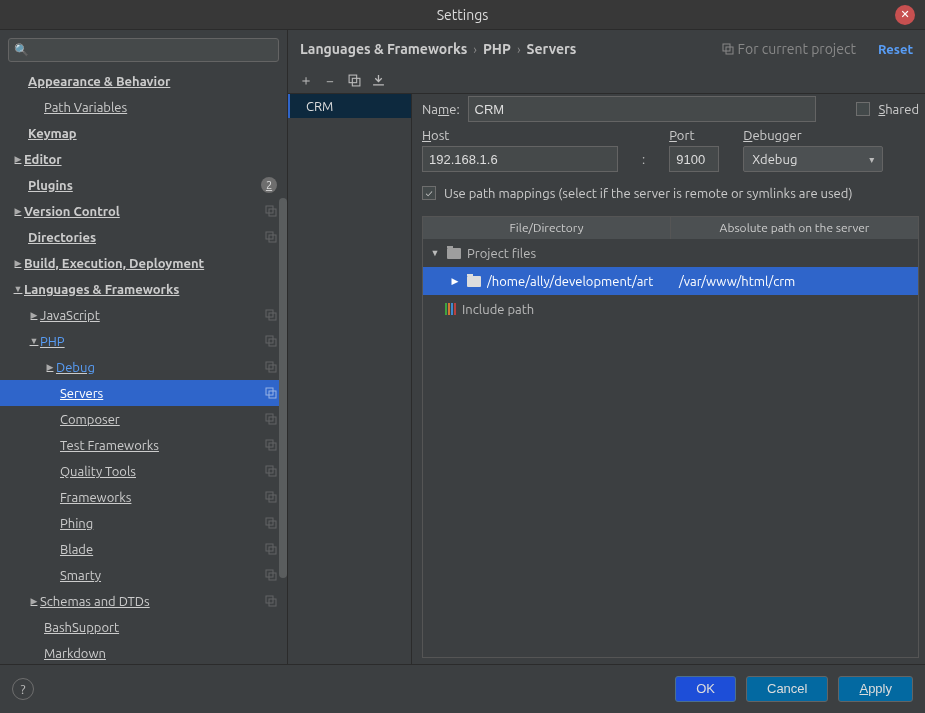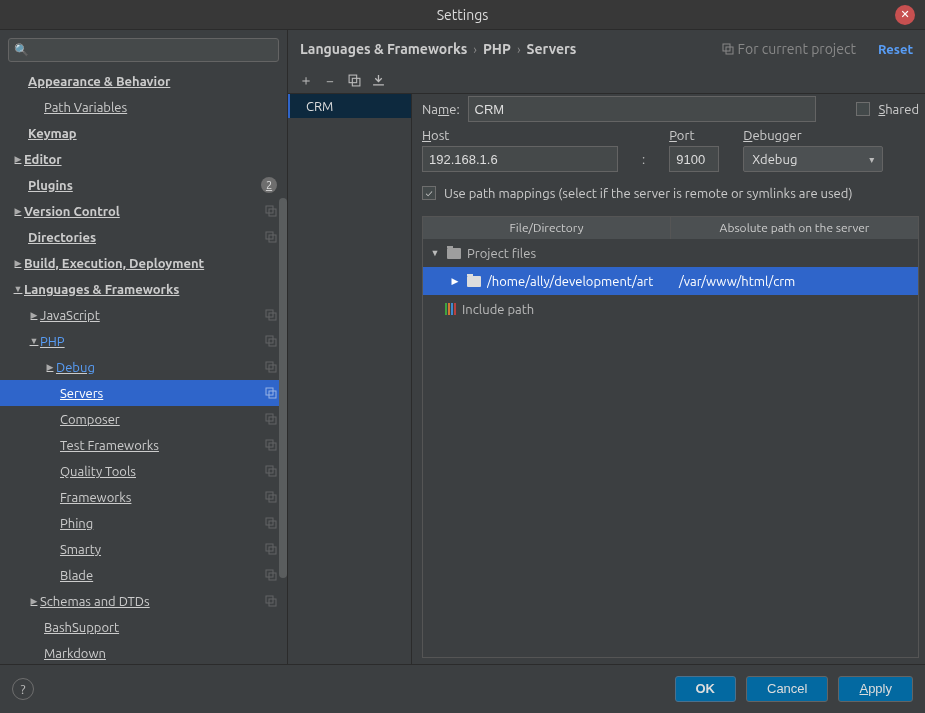--- a/index.html
+++ b/index.html
@@ -68,21 +68,21 @@
 .path-row .arrow { font-size: 9px; width: 12px; text-align: center; }
 .folder-icon { display: inline-block; width: 14px; height: 11px; background: #9e9e9e; border-radius: 1px; position: relative; }
 .folder-icon::before { content: ""; position: absolute; top: -3px; left: 0; width: 6px; height: 3px; background: #9e9e9e; border-radius: 1px 1px 0 0; }
 .path-row.selected .folder-icon, .path-row.selected .folder-icon::before { background: #ddd; }
 .include-icon { display: inline-flex; gap: 1px; }
 .include-icon span { width: 2px; height: 12px; }
 .footer { height: 48px; border-top: 1px solid #2b2b2b; display: flex; align-items: center; padding: 0 12px; gap: 10px; }
 .help-btn { width: 22px; height: 22px; border: 1px solid #6e6e6e; border-radius: 50%; display: flex; align-items: center; justify-content: center; color: #bbb; font-size: 13px; cursor: pointer; }
 .footer-spacer { flex: 1; }
 .btn { height: 26px; padding: 0 20px; background: #0369a1; border: 1px solid #646464; color: #ddd; border-radius: 3px; cursor: pointer; font-size: 13px; }
-.btn.primary { background: #0369a1; border-color: #4c708c; font-weight: bold; }
+.btn.primary { background: #1d4ed8; border-color: #4c708c; font-weight: normal; }
 .btn .ul { text-decoration: underline; }
 </style>
 </head>
 <body>
 
 <div class="titlebar">
   <span class="titlebar-title">Settings</span>
   <div class="titlebar-close">✕</div>
 </div>
 
@@ -193,28 +193,28 @@
             </svg></span>
         </div>
       <div class="tree-item l2 no-arrow">
           <span class="label">Phing</span>
           <span class="copy-ind"><svg viewBox="0 0 12 12">
               <rect x="1" y="1" width="7" height="7" fill="none" stroke="#888"></rect>
               <rect x="4" y="4" width="7" height="7" fill="none" stroke="#888"></rect>
             </svg></span>
         </div>
       <div class="tree-item l2 no-arrow">
+          <span class="label">Blade</span>
+          <span class="copy-ind"><svg viewBox="0 0 12 12">
+              <rect x="1" y="1" width="7" height="7" fill="none" stroke="#888"></rect>
+              <rect x="4" y="4" width="7" height="7" fill="none" stroke="#888"></rect>
+            </svg></span>
+        </div>
+      <div class="tree-item l2 no-arrow">
           <span class="label">Smarty</span>
-          <span class="copy-ind"><svg viewBox="0 0 12 12">
-              <rect x="1" y="1" width="7" height="7" fill="none" stroke="#888"></rect>
-              <rect x="4" y="4" width="7" height="7" fill="none" stroke="#888"></rect>
-            </svg></span>
-        </div>
-      <div class="tree-item l2 no-arrow">
-          <span class="label">Blade</span>
           <span class="copy-ind"><svg viewBox="0 0 12 12">
               <rect x="1" y="1" width="7" height="7" fill="none" stroke="#888"></rect>
               <rect x="4" y="4" width="7" height="7" fill="none" stroke="#888"></rect>
             </svg></span>
         </div>
       <div class="tree-item l1">
           <span class="arrow">▶</span>
           <span class="label">Schemas and DTDs</span>
           <span class="copy-ind"><svg viewBox="0 0 12 12">
               <rect x="1" y="1" width="7" height="7" fill="none" stroke="#888"></rect>

